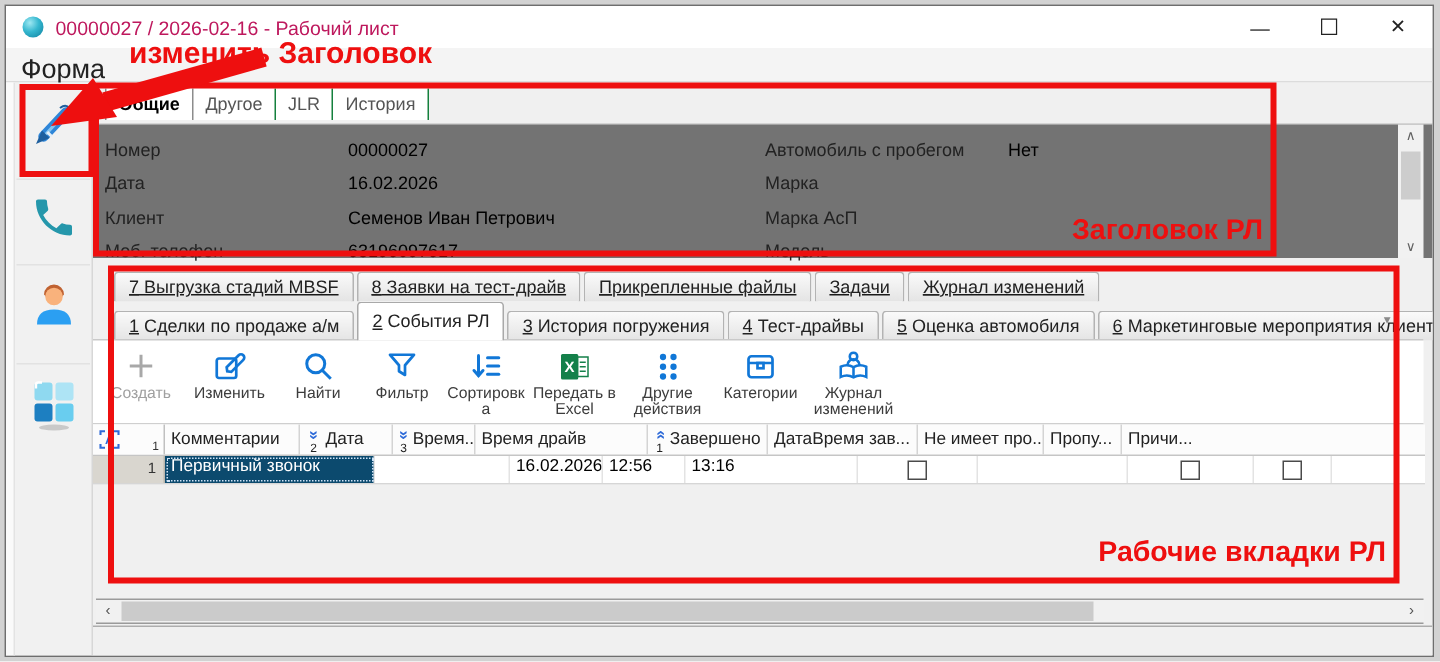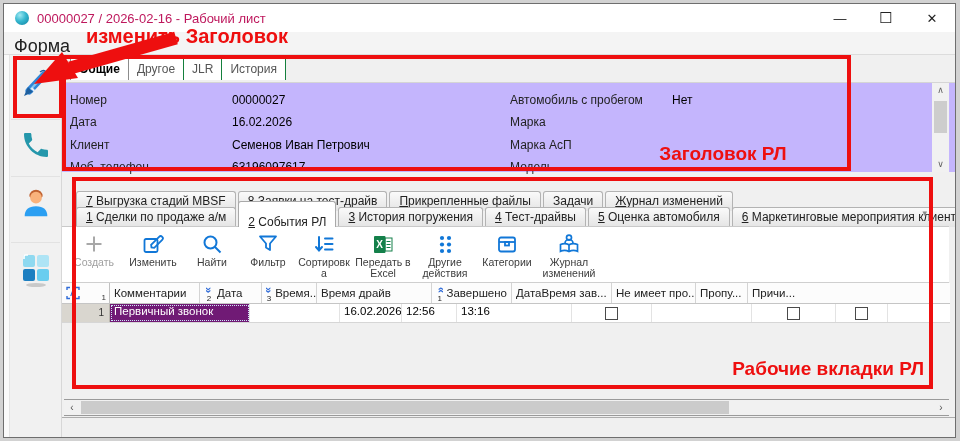--- a/index.html
+++ b/index.html
@@ -31,40 +31,40 @@
              align-items: center; justify-content: center; }
 
   
   .main { position: absolute; left: 58px; top: 51px; right: 0; bottom: 0; background: #f0f0f0; }
 
   .htabs { position: absolute; left: 8px; top: 4px; height: 21px; display: flex; background: #fff; }
   .htab { padding: 3px 8px 2px; color: #555; border-right: 1px solid #15803d; font-size: 12px; white-space: nowrap; }
   .htab.first { border-left: 1px solid #c9c9c9; }
   .htab.active { color: #000; font-weight: bold; border-left: 1px solid #8c8c8c; border-right: 1px solid #8c8c8c; }
 
-  .form-panel { position: absolute; left: 0; top: 27px; right: 0; height: 90px; background: #c4b5fd;
+  .form-panel { position: absolute; left: 0; top: 27px; right: 0; height: 90px; background: #737373;
                 border-top: 1px solid #d5d5d5; }
   .frow { position: absolute; height: 16px; font-size: 12px; white-space: nowrap; }
   .flabel { position: absolute; left: 0; color: #222; }
   .fvalue { position: absolute; color: #000; }
 
   .vscroll { position: absolute; right: 6px; top: 28px; width: 17px; height: 89px; background: #f1f1f1; }
   .vs-btn { position: absolute; left: 0; width: 17px; height: 15px; text-align: center; font-size: 9px;
             color: #606060; line-height: 15px; }
   .vs-thumb { position: absolute; left: 2px; top: 18px; width: 13px; height: 32px; background: #cdcdcd; }
 
   
   .wtabs { position: absolute; display: flex; align-items: flex-end; }
-  .wtabs.r1 { left: 14px; top: 136px; height: 20px; }
+  .wtabs.r1 { left: 14px; top: 126px; height: 20px; text-decoration: underline; }
   .wtabs.r2 { left: 14px; top: 146px; height: 26px; }
   .wtab { height: 20px; padding: 2px 9px 0; margin-right: 2px; font-size: 12px; color: #222; white-space: nowrap;
           background: linear-gradient(#fafafa, #e4e4e4); border: 1px solid #b3b3b3; border-bottom: none;
           border-radius: 3px 3px 0 0; }
   .wtab.acc::first-letter { text-decoration: underline; }
-  .wtab.active { height: 26px; padding-top: 13px; background: #ffffff; border-color: #a9a9a9; position: relative; z-index: 2; }
+  .wtab.active { height: 26px; padding-top: 5px; background: #ffffff; border-color: #a9a9a9; position: relative; z-index: 2; }
   .tab-more { position: absolute; right: 28px; top: 153px; font-size: 9px; color: #8a8a8a; }
 
   
   .toolbar { position: absolute; left: 0; top: 171px; right: 6px; height: 57px; background: #ffffff;
              border-top: 1px solid #c9c9c9; border-bottom: 1px solid #cfcfcf; display: flex;
              padding: 3px 0 0 4px; }
   .tbtn { width: 62px; display: flex; flex-direction: column; align-items: center; }
   .tbtn.narrow { width: 56px; }
   .tbtn .tico { height: 27px; display: flex; align-items: center; justify-content: center; }
   .tlabel { font-size: 10.5px; line-height: 11px; color: #3c3c3c; text-align: center; overflow-wrap: anywhere; }
@@ -80,40 +80,40 @@
   .chev { display: inline-block; font-weight: bold; color: #2f6bd8; font-size: 11px; line-height: 10px; }
   .chev.down { transform: rotate(90deg); }
   .chev.up { transform: rotate(-90deg); }
   .sort-wrap { display: inline-flex; flex-direction: column; align-items: center; width: 10px; }
   .sort-num { font-size: 8px; color: #222; line-height: 7px; }
   .g-row { display: flex; height: 19px; background: #ffffff; border-bottom: 1px solid #d6d6d6; }
   .g-cell { padding: 1px 4px 0; font-size: 11.5px; color: #000; border-right: 1px solid #e3e3e3;
             white-space: nowrap; overflow: hidden; }
   .g-rowhead { background: #d9d6cf; border-right: 1px solid #b9b6ae; text-align: right; padding-right: 5px;
                font-size: 10px; color: #333; padding-top: 3px; }
-  .g-cell.sel { background: #701a75; color: #fff; outline: 1px dotted #cfe3f8; outline-offset: -2px; }
+  .g-cell.sel { background: #0c4a6e; color: #fff; outline: 1px dotted #cfe3f8; outline-offset: -2px; }
   .cbox { width: 13px; height: 13px; border: 1px solid #4a4a4a; background: #fff; margin: 2px auto 0; }
 
   
   .hscroll { position: absolute; left: 2px; top: 344px; right: 6px; height: 17px; background: #f1f1f1;
              border: 1px solid #9a9a9a; border-left: none; border-right: none; }
   .hs-btn { position: absolute; top: 0; width: 16px; height: 15px; font-size: 10px; color: #555;
             text-align: center; line-height: 15px; }
   .hs-thumb { position: absolute; left: 17px; top: 1px; width: 648px; height: 13px; background: #cbcbcb; }
   .bottom-strip { position: absolute; left: 0; top: 362px; right: 0; bottom: 0; background: #f0f0f0;
                   border-top: 1px solid #adadad; }
 
   
   .rbox { position: absolute; border: 4px solid #ee0f0f; pointer-events: none; z-index: 5; }
   .rbox1 { left: 9px; top: 52px; width: 50px; height: 62px; }
   .rbox2 { left: 58px; top: 51px; width: 789px; height: 116px; }
   .rbox3 { left: 68px; top: 173px; width: 861px; height: 212px; }
   .ann { position: absolute; color: #ee0f0f; font-weight: bold; z-index: 6; pointer-events: none; white-space: nowrap; }
   .ann-edit { left: 82px; top: 21px; font-size: 20px; }
-  .ann-header { left: 600px; top: 139px; width: 238px; text-align: center; font-size: 19px; }
+  .ann-header { left: 600px; top: 139px; width: 238px; text-align: right; font-size: 19px; }
   .ann-tabs { left: 640px; top: 354px; width: 280px; text-align: right; font-size: 19px; }
   .arrow-svg { position: absolute; left: 0; top: 24px; z-index: 6; pointer-events: none; }
 
   svg { display: block; }
 </style>
 </head>
 <body>
 
 <div class="page">
   <div class="window">

